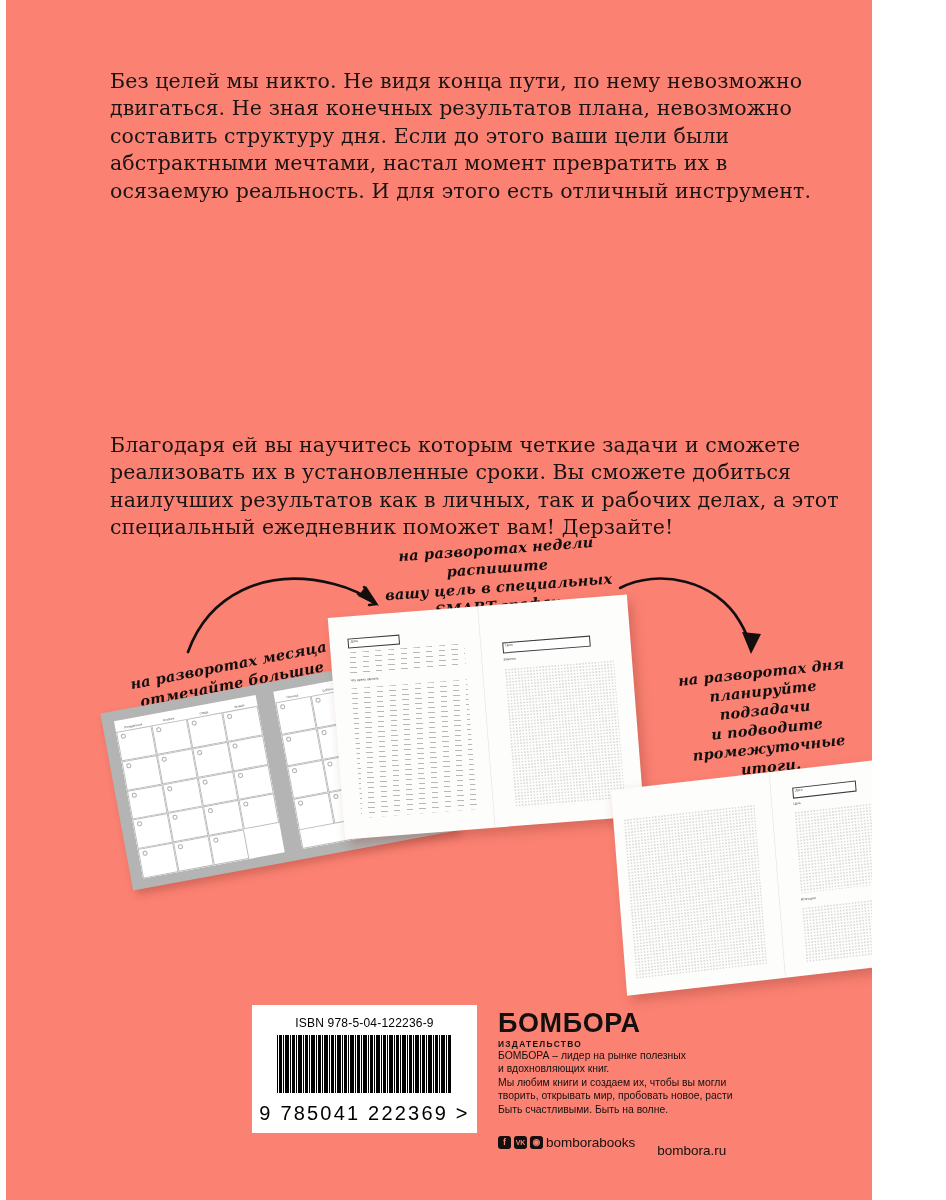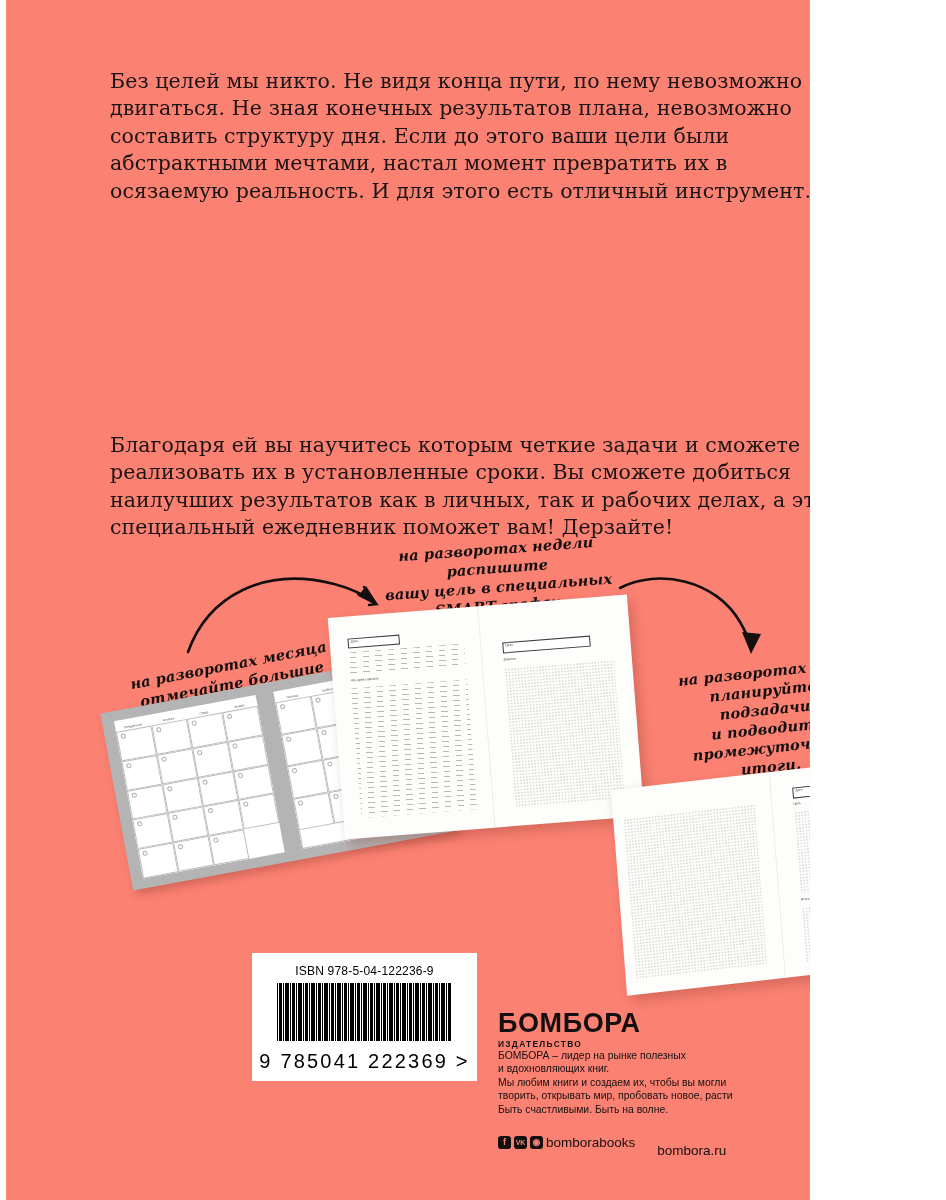--- a/index.html
+++ b/index.html
@@ -4,21 +4,21 @@
 <style>
   html,body{margin:0;padding:0;}
   body{
     width:946px;height:1200px;
     background:#ffffff;
     font-family:"Liberation Serif", serif;
     overflow:hidden;
   }
   .page{
     position:absolute;
-    left:6px; top:0; width:804px; height:1200px;
+    left:6px; top:0; width:866px; height:1200px;
     background:#fb8273;
     overflow:hidden;
   }
 
   
   .copy{
     position:absolute;
     left:104px; width:742px;
     color:#1a1414;
     font-family:"DejaVu Serif", serif;
@@ -158,21 +158,21 @@
   #spread-day{
     left:612px; top:772px;
     width:318px; height:206px;
     transform:rotate(-6.5deg) skewX(-2deg);
     transform-origin:center center;
   }
 
   
   #barcode-card{
     position:absolute;
-    left:246px; top:953px;
+    left:246px; top:1005px;
     width:225px; height:128px;
     background:#ffffff;
     display:flex;flex-direction:column;
     align-items:center;justify-content:flex-start;
     padding-top:11px;
     box-sizing:border-box;
   }
   #isbn-text{
     font-family:"Liberation Sans",sans-serif;
     font-size:12px;color:#000;letter-spacing:0.2px;

